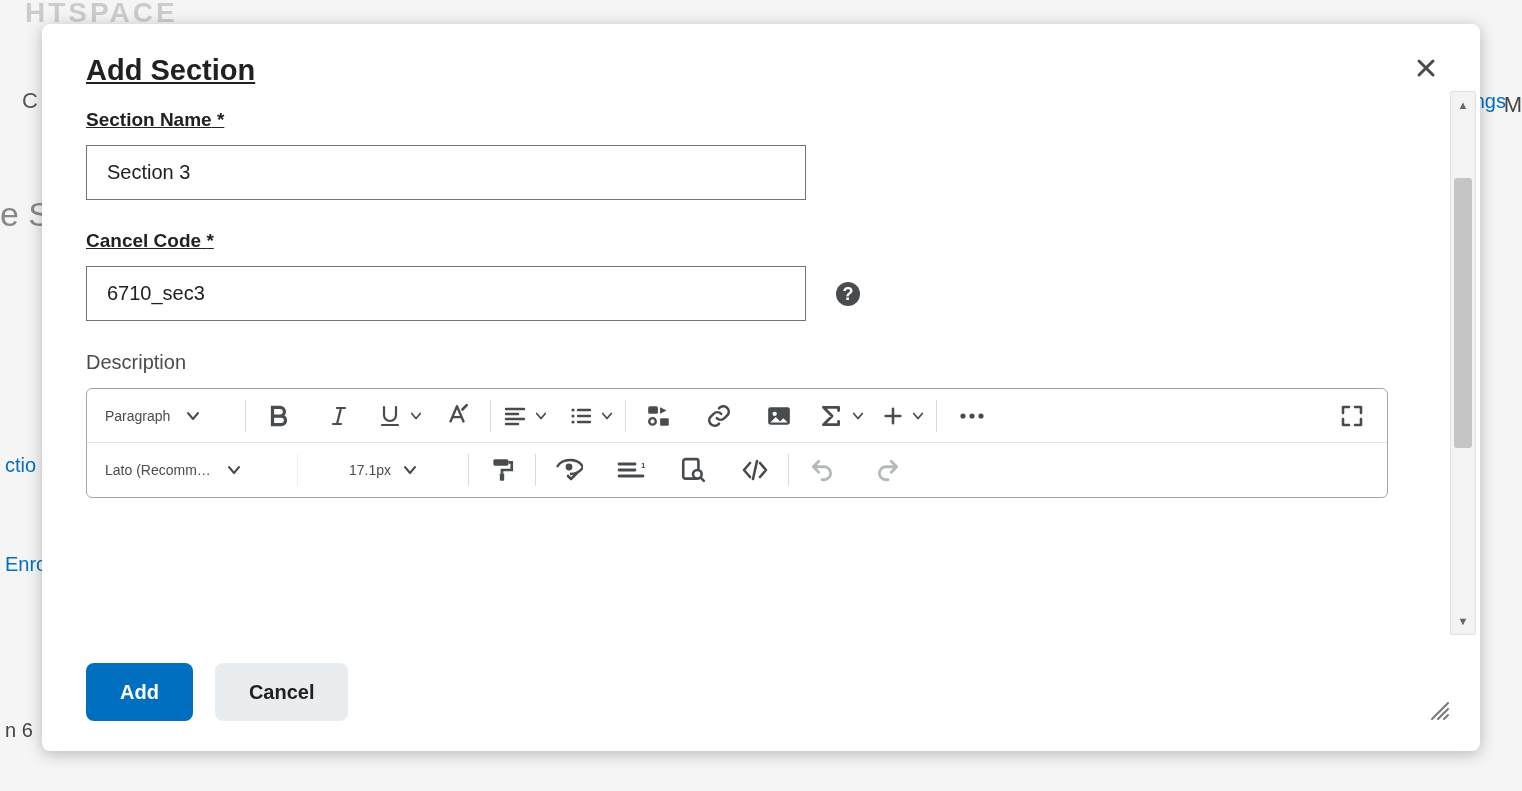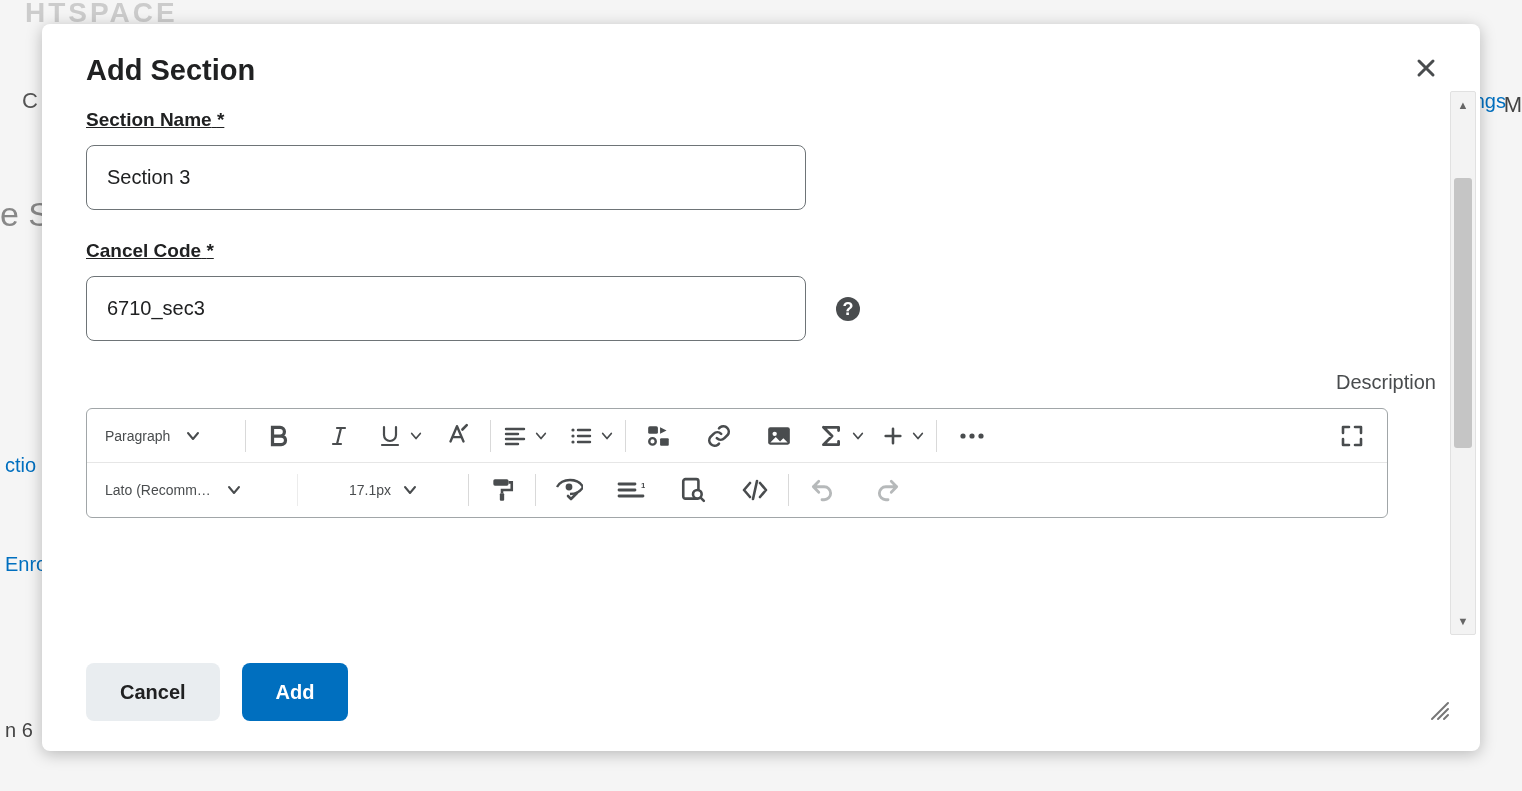--- a/index.html
+++ b/index.html
@@ -73,20 +73,21 @@
     height: 727px;
     background: #fff;
     border-radius: 8px;
     box-shadow: 0 3px 16px rgba(0,0,0,0.25);
     display: flex;
     flex-direction: column;
   }
   .dialog-header {
     position: relative;
     padding: 30px 44px 0 44px;
+    text-decoration: underline;
   }
   .dialog-title {
     font-size: 29px;
     font-weight: 700;
     color: #202122;
   }
   .close-btn {
     position: absolute;
     top: 30px; right: 40px;
     width: 28px; height: 28px;
@@ -106,44 +107,43 @@
     font-size: 19px;
     font-weight: 700;
     color: #202122;
     margin-bottom: 14px;
     display: block;
     text-decoration: underline;
   }
   .req-asterisk { font-weight: 700; }
   .text-input {
     width: 720px;
-    height: 65px;
+    height: 55px;
     border: 1px solid #6e7477;
-    border-radius: 8px;
+    border-radius: 0;
     padding: 0 20px;
     font-size: 20px;
     color: #202122;
     outline: none;
   }
   .input-row { display: flex; align-items: center; }
   .help-icon {
     margin-left: 28px;
     width: 28px; height: 28px;
     display:flex;align-items:center;justify-content:center;
     color:#494c4e;
     cursor:pointer;
   }
 
   .description-label {
     font-size: 20px;
     font-weight: 400;
     color: #494c4e;
     margin-bottom: 14px;
     margin-top: 18px;
-    text-align: right;
   }
 
   .editor {
     border: 1px solid #a1a6a8;
     border-radius: 6px;
     overflow:hidden;
   }
   .toolbar-row {
     display: flex;
     align-items: center;
@@ -472,21 +472,21 @@
     <div class="scrollbar">
       <div class="scroll-arrow">▲</div>
       <div class="scroll-track">
         <div class="scroll-thumb"></div>
       </div>
       <div class="scroll-arrow">▼</div>
     </div>
   </div>
 
   <div class="dialog-footer">
+    <button class="btn btn-primary">Add</button>
     <button class="btn btn-secondary">Cancel</button>
-    <button class="btn btn-primary">Add</button>
     <div class="resize-grip">
       <svg width="22" height="22" viewBox="0 0 22 22">
           <path d="M4 20 20 4 M10 20 20 10 M16 20 20 16" stroke="currentColor" stroke-width="2" stroke-linecap="round"></path>
         </svg>
     </div>
   </div>
 </div>
 
 </body></html>

